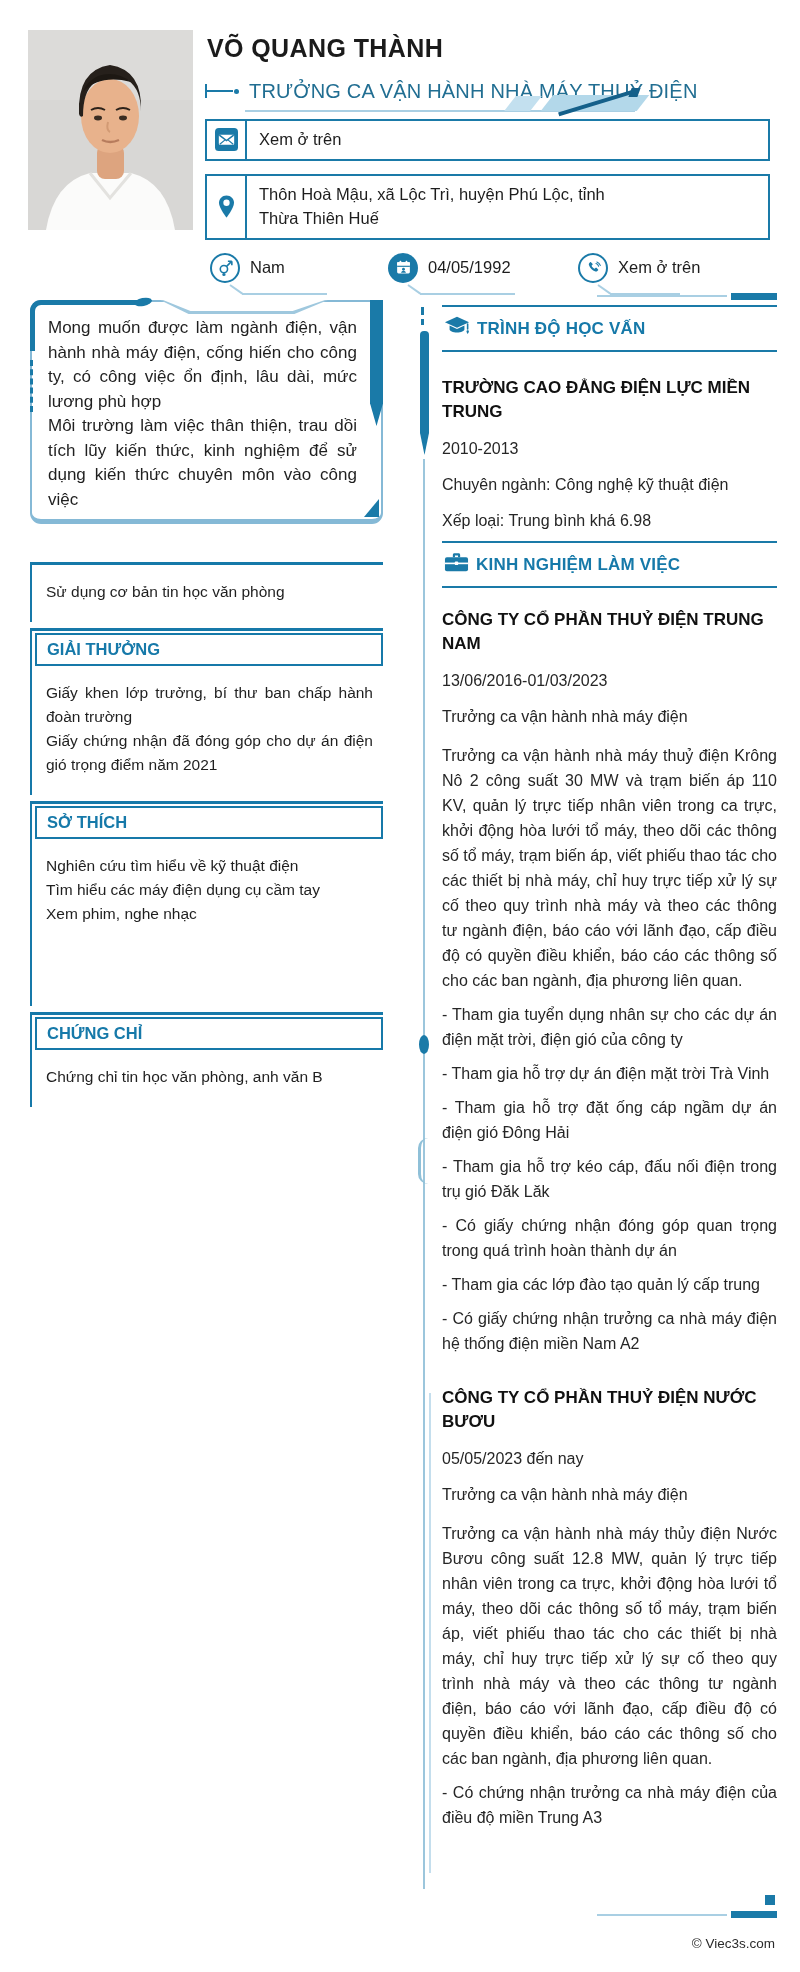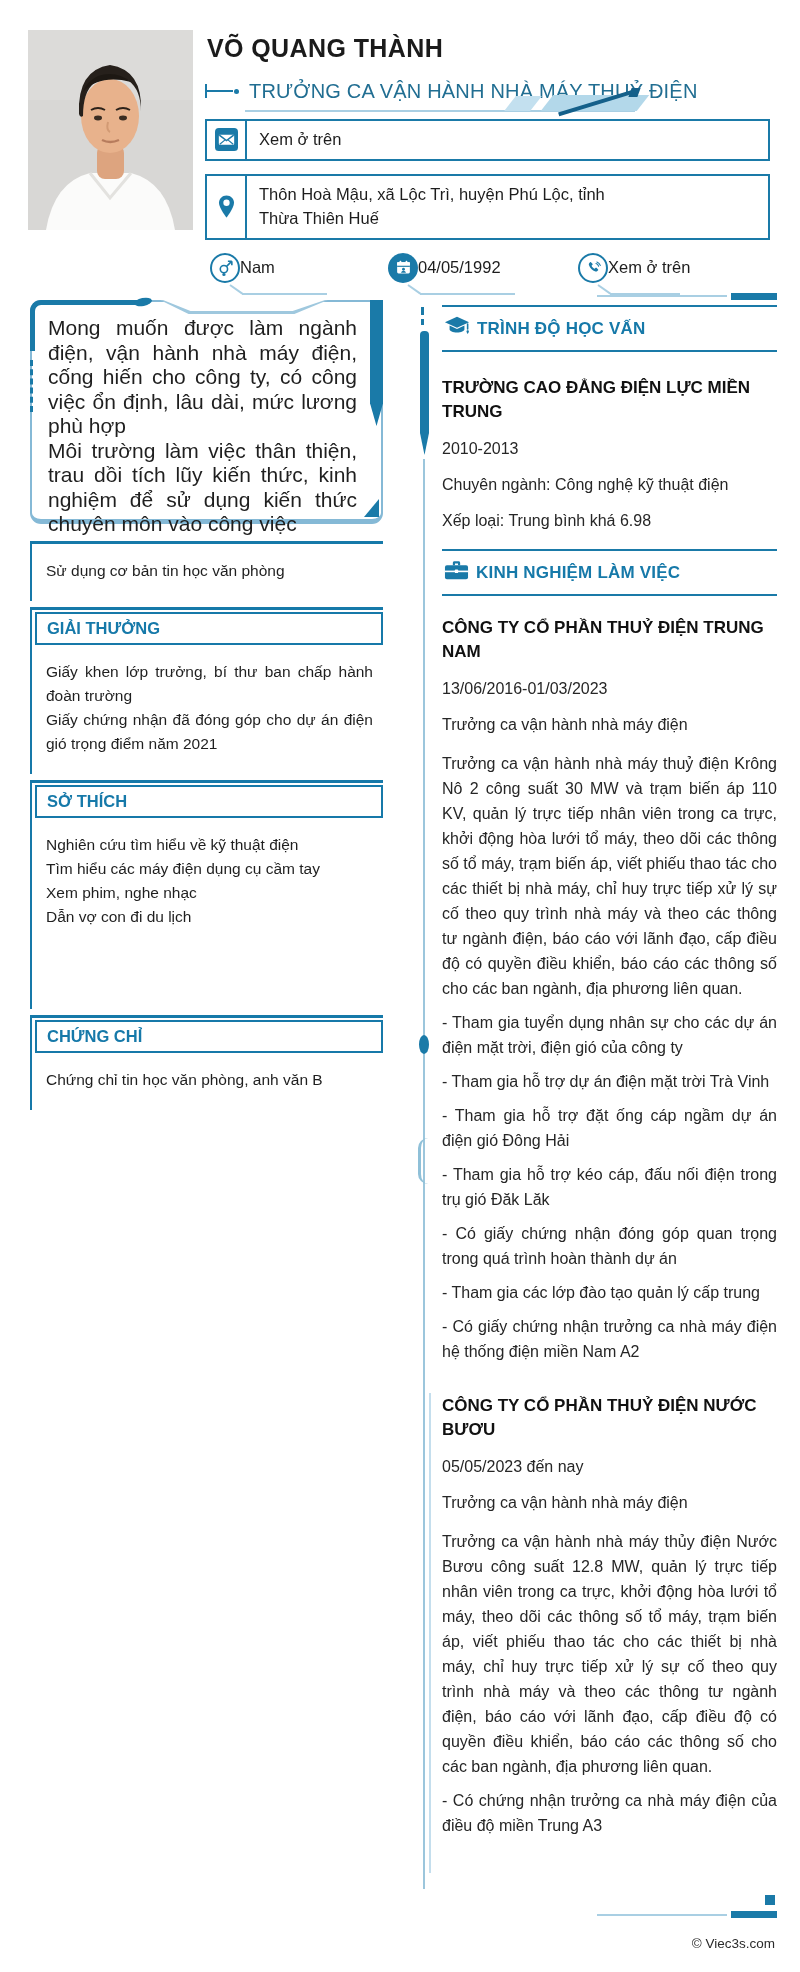--- a/index.html
+++ b/index.html
@@ -19,33 +19,33 @@
   .slash-light-sm{position:absolute;left:305px;bottom:-8px;width:26px;height:15px;background:#c3e0ef;transform:skewX(-38deg);}
   .slash-light{position:absolute;left:342px;bottom:-8px;width:96px;height:16px;background:#b3d8ea;transform:skewX(-38deg);}
   .slash-dark{position:absolute;left:352px;bottom:-2px;width:78px;height:4px;background:#14608a;transform:rotate(-17deg);}
   .slash-sq{position:absolute;left:425px;bottom:6px;width:9px;height:9px;background:#14608a;transform:skewX(-20deg);}
 
   .contact-box{border:2px solid #1a7aa8;display:flex;align-items:stretch;margin-bottom:13px;width:565px;box-sizing:border-box;}
   .icon-cell{width:38px;display:flex;align-items:center;justify-content:center;border-right:2px solid #1a7aa8;}
   .contact-text{padding:7px 12px;font-size:16.5px;color:#1d1d1d;line-height:1.45;max-width:350px;}
 
   .info-row{position:relative;height:48px;margin-top:4px;}
-  .info-item{position:absolute;top:0;display:flex;align-items:center;font-size:16.5px;color:#1d1d1d;}
+  .info-item{position:absolute;top:0;display:flex;align-items:center;gap:10px;font-size:16.5px;color:#1d1d1d;}
   .circle-icon{width:30px;height:30px;border-radius:50%;border:2.5px solid #1a7aa8;box-sizing:border-box;
                display:flex;align-items:center;justify-content:center;}
   .circle-icon.filled{background:#1a7aa8;border:none;}
   .conn-d{position:absolute;top:31px;left:20px;width:15px;height:2px;background:#a9cfe3;transform:rotate(35deg);transform-origin:left;}
   .conn-h{position:absolute;top:40px;left:32px;height:2px;background:#a9cfe3;}
 
   
   .left-col{position:absolute;left:30px;top:300px;width:353px;}
 
   .objective-box{position:relative;border:2px solid #85b9d6;border-bottom-width:5px;border-radius:11px;
                  padding:14px 24px 10px 16px;box-sizing:border-box;height:224px;
-                 font-size:21px;line-height:24.5px;text-align:justify;color:#1f1f1f;margin-bottom:17px;}
+                 font-size:17px;line-height:24.5px;text-align:justify;color:#1f1f1f;margin-bottom:38px;}
   .obj-corner-tl{position:absolute;left:-2px;top:-2px;width:112px;height:46px;border-top:5px solid #1a7aa8;
                  border-left:5px solid #1a7aa8;border-top-left-radius:11px;pointer-events:none;}
   .obj-nib{position:absolute;left:102px;top:-4px;width:18px;height:8px;background:#1a7aa8;border-radius:50%;transform:rotate(-12deg);}
   .obj-notch-o{position:absolute;left:128px;top:-2px;width:168px;height:14px;background:#9fc8de;
                clip-path:polygon(0 0,100% 0,80% 100%,17% 100%);}
   .obj-notch-i{position:absolute;left:131px;top:-2px;width:162px;height:11px;background:#fff;
                clip-path:polygon(0 0,100% 0,80% 100%,17% 100%);}
   .obj-ribbon{position:absolute;right:-2px;top:-2px;width:13px;height:126px;background:#1a7aa8;
               clip-path:polygon(0 0,100% 0,100% 82%,50% 100%,0 82%);}
   .obj-dashes{position:absolute;left:-2px;top:58px;height:52px;border-left:3px dashed #1a7aa8;}
@@ -217,21 +217,20 @@
         <div>Giấy chứng nhận đã đóng góp cho dự án điện gió trọng điểm năm 2021</div>
       </div>
     </div>
 
     <div class="section">
       <div class="section-header">SỞ THÍCH</div>
       <div class="section-body tall">
         <div>Nghiên cứu tìm hiểu về kỹ thuật điện</div>
         <div>Tìm hiểu các máy điện dụng cụ cầm tay</div>
         <div>Xem phim, nghe nhạc</div>
-        <div>Dẫn vợ con đi du lịch</div>
       </div>
     </div>
 
     <div class="section">
       <div class="section-header">CHỨNG CHỈ</div>
       <div class="section-body">
         <div>Chứng chỉ tin học văn phòng, anh văn B</div>
       </div>
     </div>
   </div>
@@ -261,21 +260,21 @@
               <rect x="24.6" y="8" width="1.7" height="7" rx=".8"></rect>
               <path d="M25.5 15.5c-.8 0-1.3.6-1.3 1.4 0 1 1.3 2.6 1.3 2.6s1.3-1.6 1.3-2.6c0-.8-.5-1.4-1.3-1.4z"></path>
             </svg>
         </span>
         <span>TRÌNH ĐỘ HỌC VẤN</span>
       </div>
 
       <div class="school">TRƯỜNG CAO ĐẲNG ĐIỆN LỰC MIỀN TRUNG</div>
       <div class="rc-item">2010-2013</div>
       <div class="rc-item">Chuyên ngành: Công nghệ kỹ thuật điện</div>
-      <div class="rc-item" style="margin-bottom:16px;">Xếp loại: Trung bình khá 6.98</div>
+      <div class="rc-item" style="margin-bottom:8px;">Xếp loại: Trung bình khá 6.98</div>
 
       <div class="rc-header second">
         <span>
           <svg width="25" height="22" viewBox="0 0 26 22" fill="#1a7aa8">
               <path d="M9.2 6V3.6C9.2 2.7 9.9 2 10.8 2h4.4c.9 0 1.6.7 1.6 1.6V6h-2.2V4.2h-3.2V6z"></path>
               <rect x="1" y="6" width="24" height="14.5" rx="2"></rect>
               <rect x="1" y="11.6" width="24" height="1.7" fill="#fff"></rect>
               <rect x="11.3" y="10.6" width="3.4" height="3.6" rx=".7" fill="#fff"></rect>
             </svg>
         </span>

